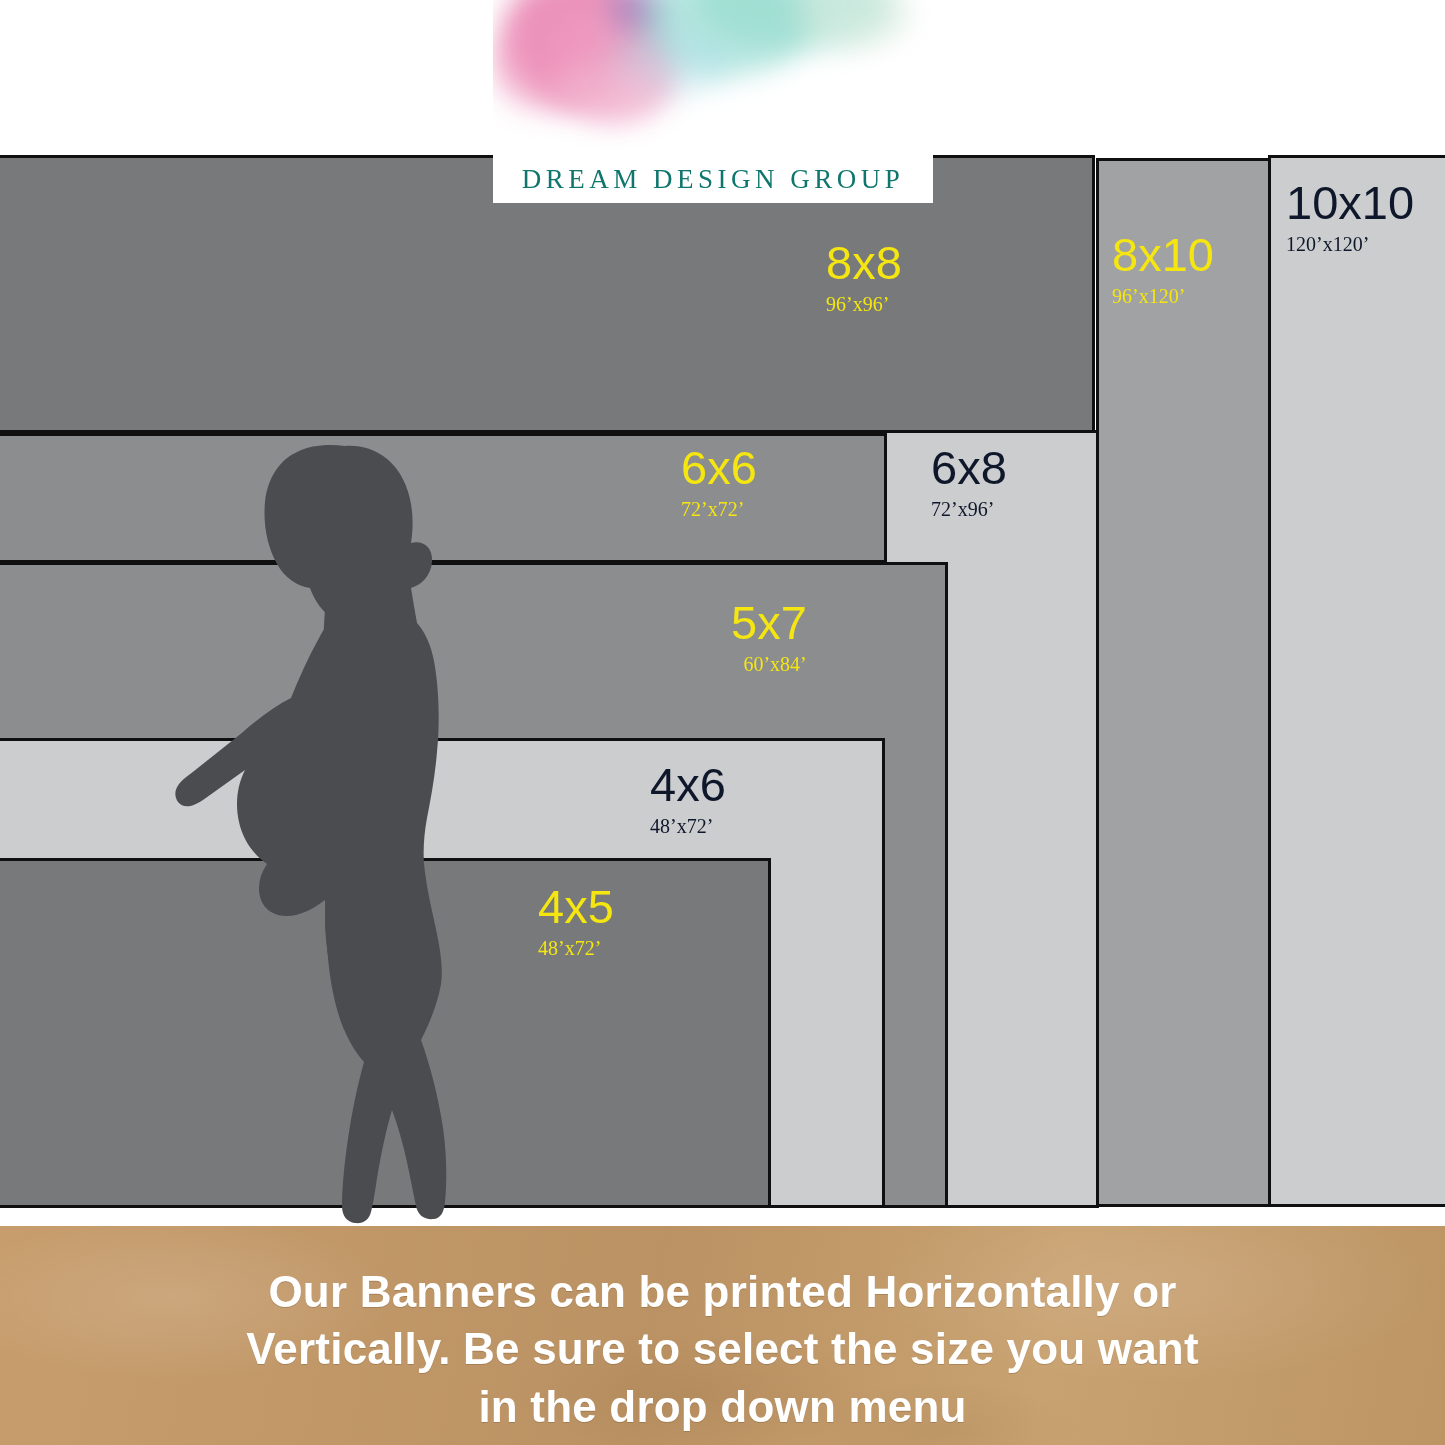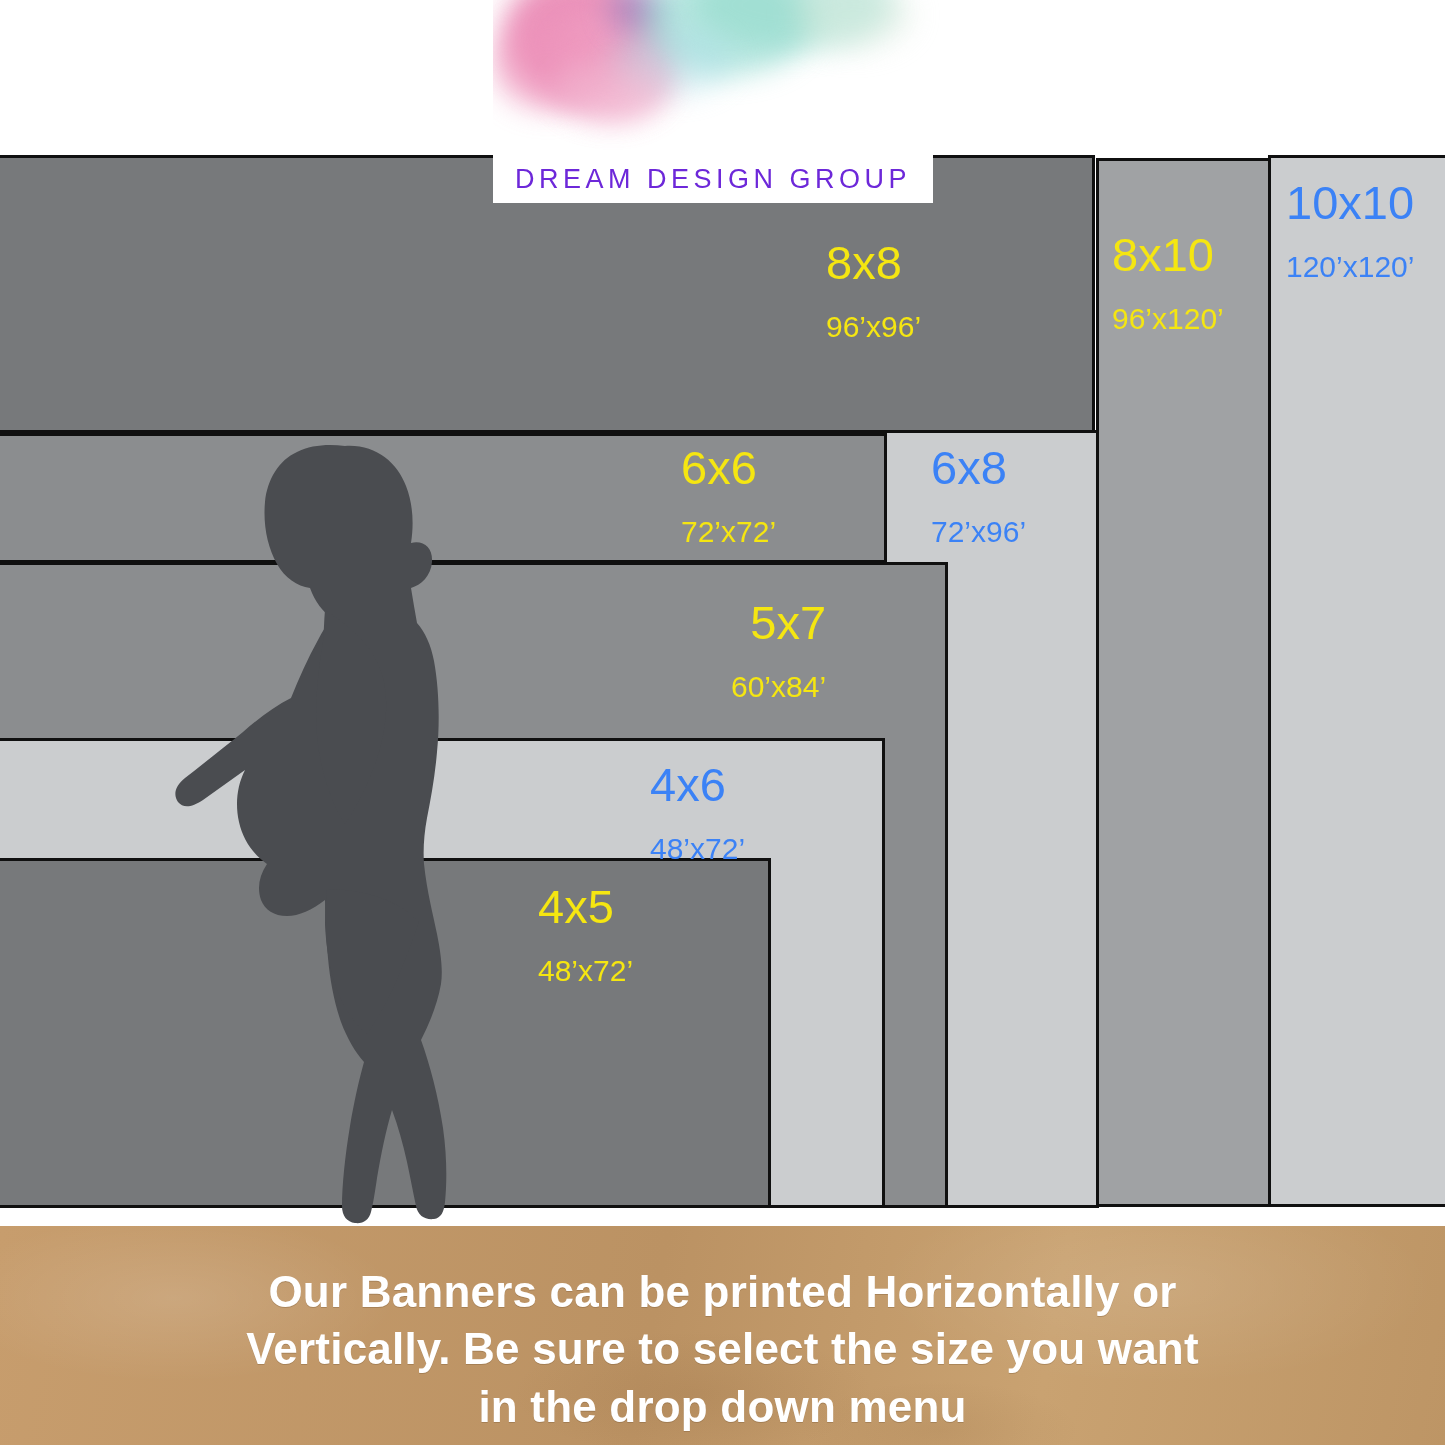--- a/index.html
+++ b/index.html
@@ -12,32 +12,32 @@
   #stage{position:relative;width:1445px;height:1445px;overflow:hidden;background:#fff;}
 
   
   .logo-wrap{position:absolute;left:493px;top:0px;width:447px;height:155px;overflow:hidden;background:#fff;}
   .blob{position:absolute;border-radius:50%;filter:blur(14px);}
   .logo-name-box{
     position:absolute;left:493px;top:155px;width:440px;height:48px;
     background:#ffffff;z-index:40;display:flex;align-items:center;justify-content:center;
   }
   .logo-name{
-    color:#6d28d9;font-size:27px;letter-spacing:4.5px;font-weight:400;
-    font-family:Liberation Sans, sans-serif;white-space:nowrap;
+    color:#0f766e;font-size:27px;letter-spacing:4.5px;font-weight:400;
+    font-family:Liberation Serif, serif;white-space:nowrap;
   }
 
   
   .rect{position:absolute;border:3px solid #101010;box-sizing:border-box;}
 
   .lbl{position:absolute;z-index:30;line-height:1;}
   .lbl .big{font-size:47px;font-weight:400;line-height:1.05;display:block;}
-  .lbl .sm{font-size:30px;font-weight:400;line-height:1.3;display:block;margin-top:20px;}
+  .lbl .sm{font-size:20px;font-weight:400;line-height:1.3;display:block;margin-top:4px;font-family:Liberation Serif, serif;}
   .lbl.yellow .big,.lbl.yellow .sm{color:#f5e611;}
-  .lbl.black .big,.lbl.black .sm{color:#3b82f6;}
+  .lbl.black .big,.lbl.black .sm{color:#0f172a;}
 
   
   .headline{
     position:absolute;left:90px;top:277px;z-index:35;
     color:#ffffff;font-size:46px;font-weight:bold;white-space:nowrap;
     font-family:"Liberation Sans", sans-serif;
   }
 
   
   #silho{position:absolute;left:175px;top:440px;width:330px;height:790px;z-index:32;}

